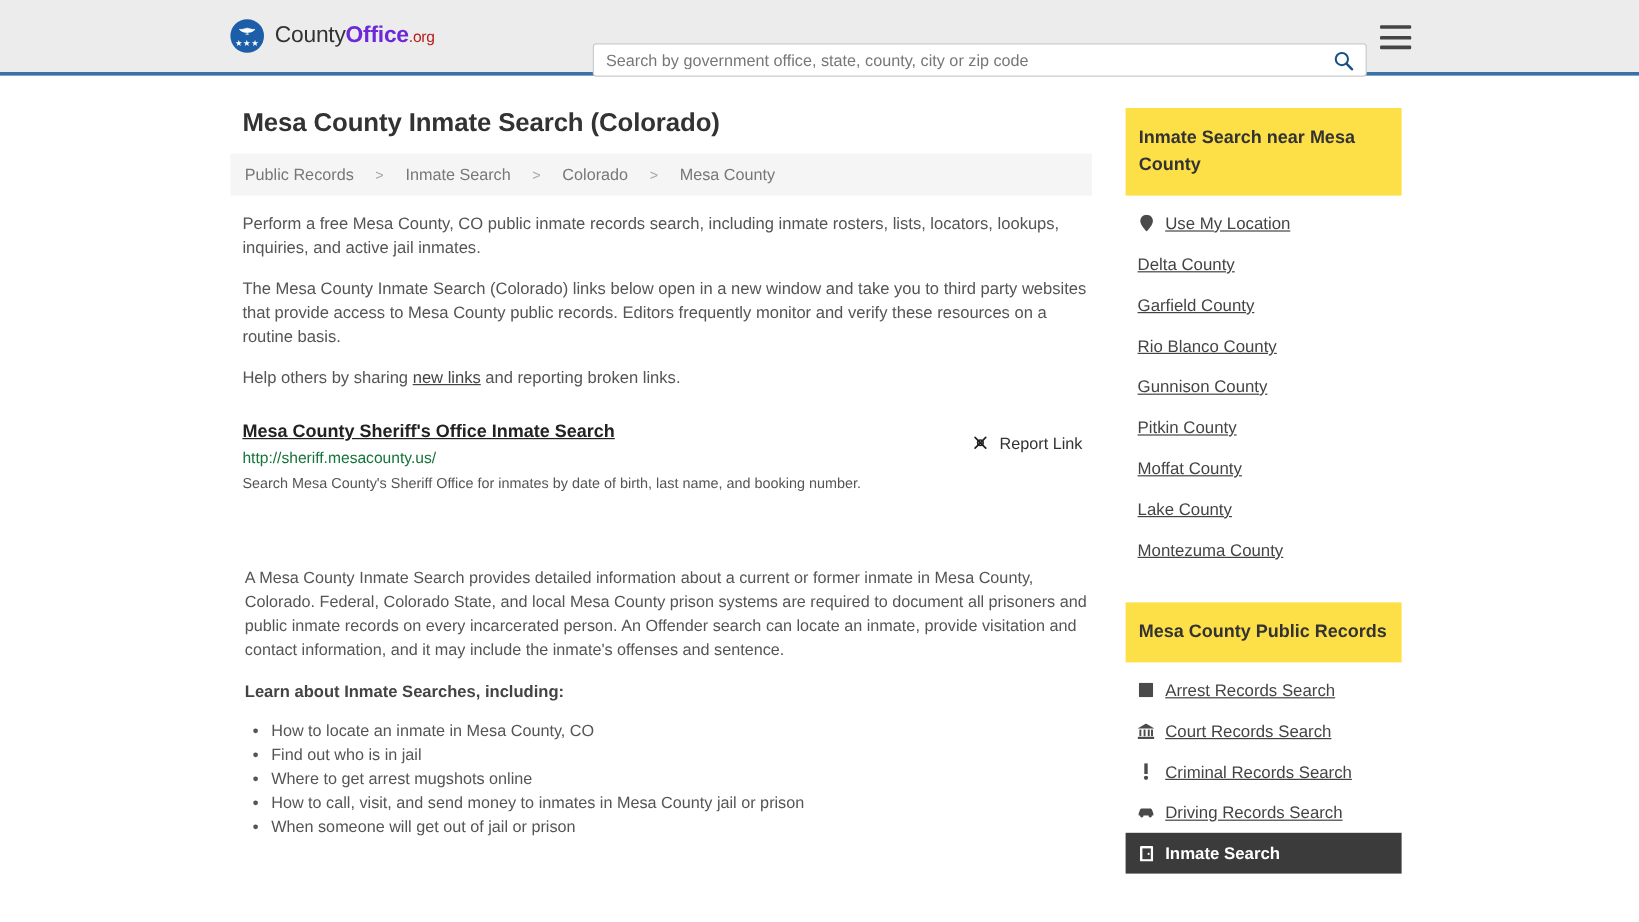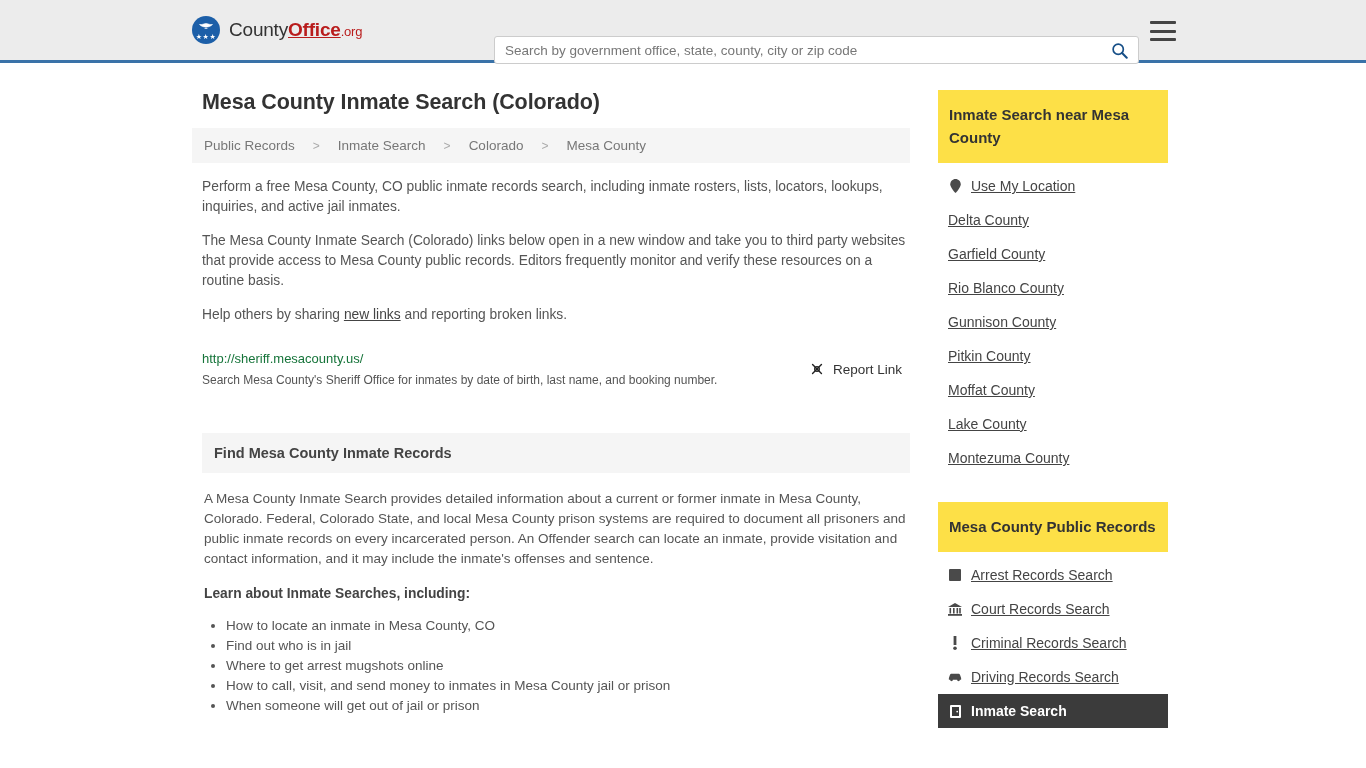--- a/index.html
+++ b/index.html
@@ -50,21 +50,21 @@
     letter-spacing: 0.5px;
     line-height: 7px;
   }
   .brand-text {
     margin-left: 9px;
     font-size: 19px;
     color: #333333;
     letter-spacing: -0.2px;
     white-space: nowrap;
   }
-  .brand-text .bold-blue { color: #b91c1c; font-weight: bold; text-decoration: underline; }
+  .brand-text .bold-blue { color: #6d28d9; font-weight: bold; }
   .brand-text .dot-org { font-size: 13px; color: #b91c1c; }
 
   .search-wrap {
     position: absolute;
     left: 494px;
     top: 36px;
     width: 645px;
     height: 28px;
     display: flex;
     align-items: center;
@@ -313,34 +313,34 @@
       <a href="#">Colorado</a>
       <span class="sep">&gt;</span>
       <a href="#">Mesa County</a>
     </div>
 
     <p class="body-text">Perform a free Mesa County, CO public inmate records search, including inmate rosters, lists, locators, lookups, inquiries, and active jail inmates.</p>
     <p class="body-text">The Mesa County Inmate Search (Colorado) links below open in a new window and take you to third party websites that provide access to Mesa County public records. Editors frequently monitor and verify these resources on a routine basis.</p>
     <p class="body-text"><span>Help others by sharing </span><a href="#">new links</a><span> and reporting broken links.</span></p>
 
     <div class="result-block">
+      <a class="result-title" href="#">Mesa County Sheriff's Office Inmate Search</a>
       <div class="report-link">
         <svg width="16" height="16" viewBox="0 0 18 18">
           <path d="M4 4 C7 7 11 11 14 14" stroke="#222" stroke-width="1.6" fill="none" stroke-linecap="round"></path>
           <path d="M14 4 C11 7 7 11 4 14" stroke="#222" stroke-width="1.6" fill="none" stroke-linecap="round"></path>
           <circle cx="9" cy="9" r="2.6" fill="none" stroke="#222" stroke-width="1.5"></circle>
         </svg>
         <span>Report Link</span>
       </div>
       <a class="result-url" href="#">http://sheriff.mesacounty.us/</a>
       <div class="result-desc">Search Mesa County's Sheriff Office for inmates by date of birth, last name, and booking number.</div>
     </div>
 
     <div class="section">
-      <div class="section-header">Find Mesa County Inmate Records</div>
       <div class="section-body">
         <p>A Mesa County Inmate Search provides detailed information about a current or former inmate in Mesa County, Colorado. Federal, Colorado State, and local Mesa County prison systems are required to document all prisoners and public inmate records on every incarcerated person. An Offender search can locate an inmate, provide visitation and contact information, and it may include the inmate's offenses and sentence.</p>
         <p class="section-subhead">Learn about Inmate Searches, including:</p>
         <ul class="facts">
           <li>How to locate an inmate in Mesa County, CO</li>
           <li>Find out who is in jail</li>
           <li>Where to get arrest mugshots online</li>
           <li>How to call, visit, and send money to inmates in Mesa County jail or prison</li>
           <li>When someone will get out of jail or prison</li>
         </ul>

